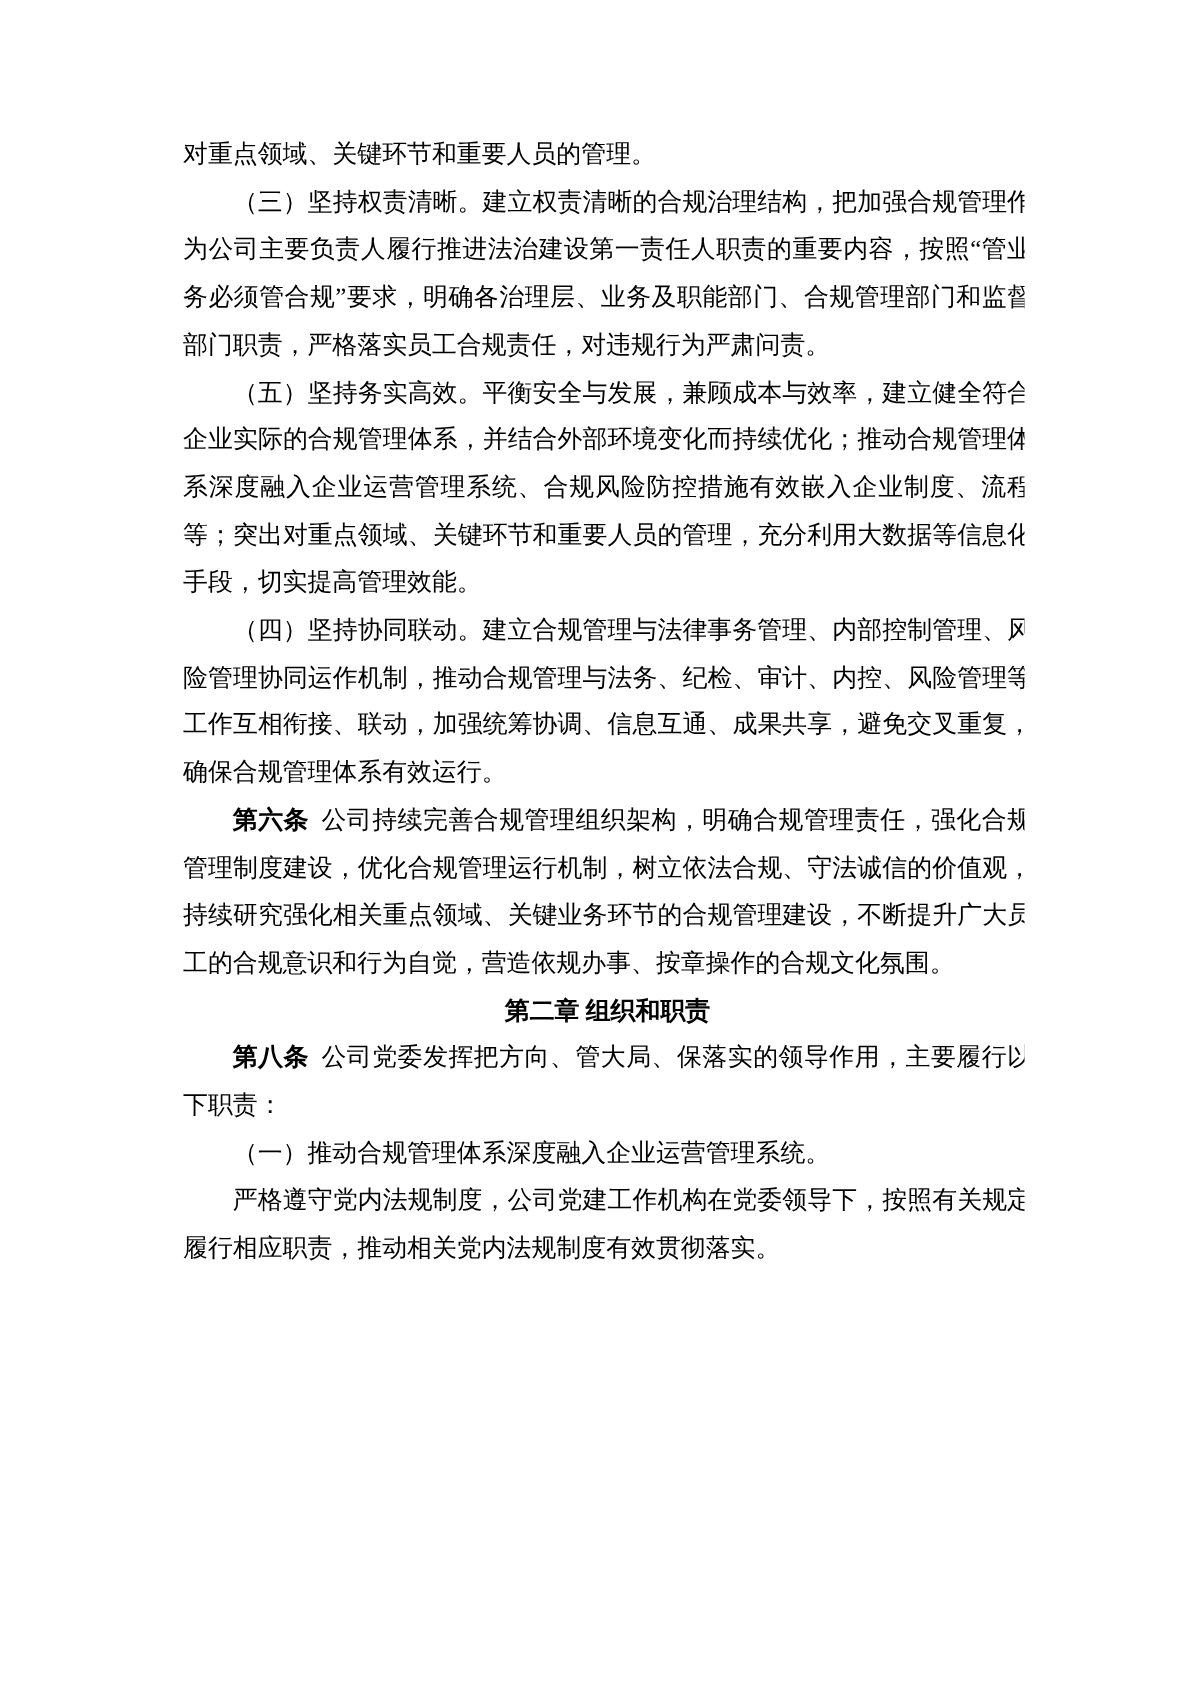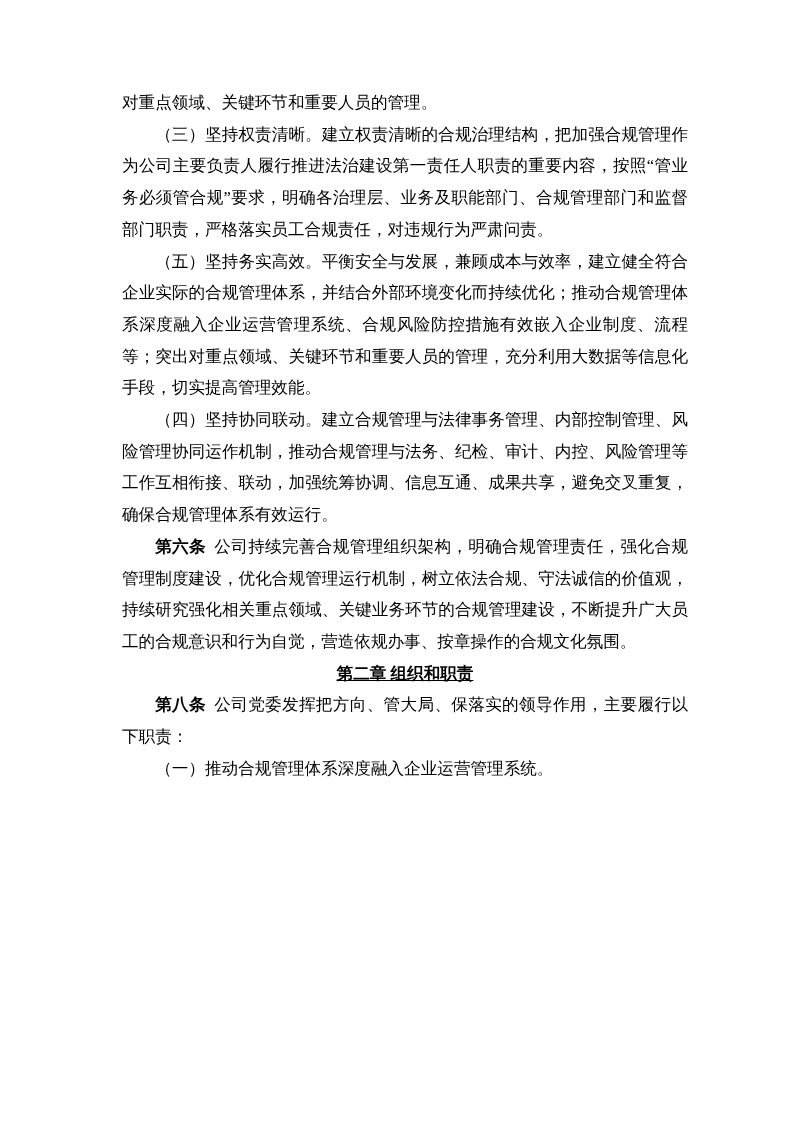--- a/index.html
+++ b/index.html
@@ -6,21 +6,20 @@
     margin: 0;
     padding: 0;
     background: #ffffff;
   }
   .page {
     position: relative;
     width: 683px;
     height: 1122px;
     background: #ffffff;
     overflow: hidden;
-    padding-left: 16px;
   }
   .content {
     position: absolute;
     left: 122px;
     top: 87px;
     width: 566px;
     color: #000000;
     font-family: "Liberation Serif", "DejaVu Serif", serif;
     font-size: 16.6px;
     line-height: 31.7px;
@@ -32,21 +31,20 @@
     padding: 0;
     text-indent: 2em;
   }
   .content p.continuation {
     text-indent: 0;
   }
   .content p.chapter {
     text-indent: 0;
     text-align: center;
     font-weight: 700;
-    text-decoration: underline;
   }
   .kw {
     font-weight: 700;
     margin-right: 0.5em;
   }
 </style>
 </head>
 <body>
 
 <div class="page">
@@ -69,15 +67,16 @@
 
     <p>
       <span class="kw">第八条</span><span>公司党委发挥把方向、管大局、保落实的领导作用，主要履行以下职责：</span>
     </p>
 
     <p>（一）推动合规管理体系深度融入企业运营管理系统。</p>
 
 
 
 
+    <p>严格遵守党内法规制度，公司党建工作机构在党委领导下，按照有关规定履行相应职责，推动相关党内法规制度有效贯彻落实。</p>
 
   </div>
 </div>
 
 </body></html>

